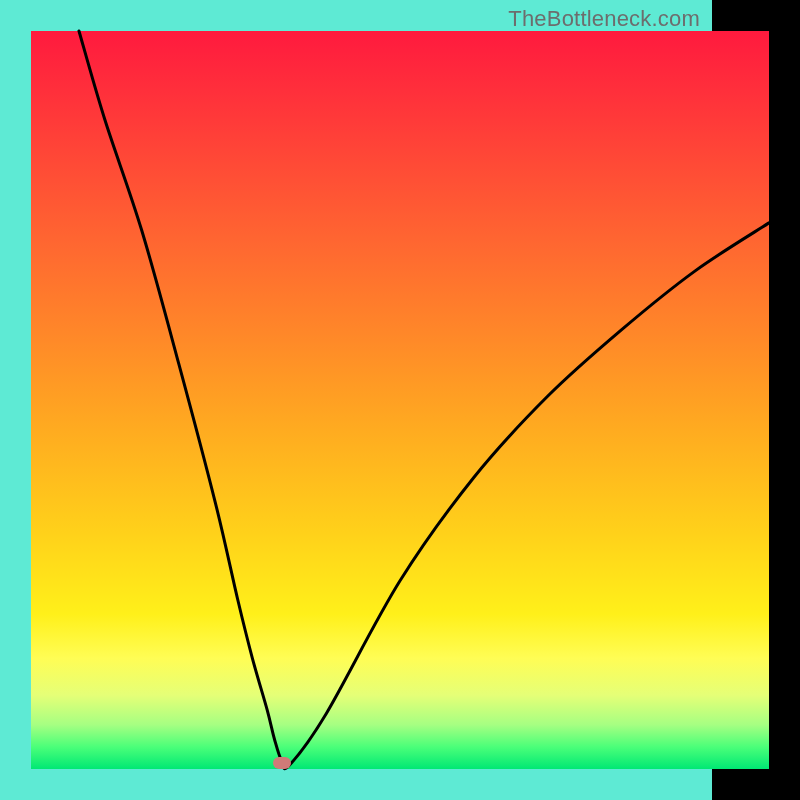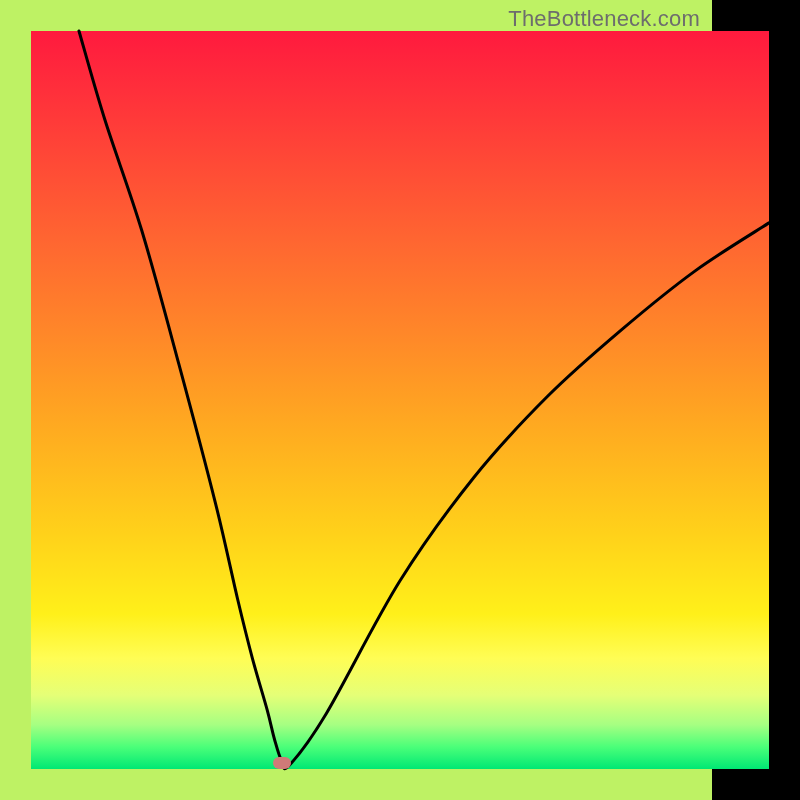--- a/index.html
+++ b/index.html
@@ -8,21 +8,21 @@
     width: 800px;
     height: 800px;
     background: #000;
     overflow: hidden;
     font-family: Arial, Helvetica, sans-serif;
   }
   .frame {
     position: relative;
     width: 712px;
     height: 800px;
-    background: #bef264;
+    background: #5eead4;
   }
   .plot-area {
     position: absolute;
     left: 31px;
     top: 31px;
     width: 738px;
     height: 738px;
     
     background: linear-gradient(
       to bottom,

